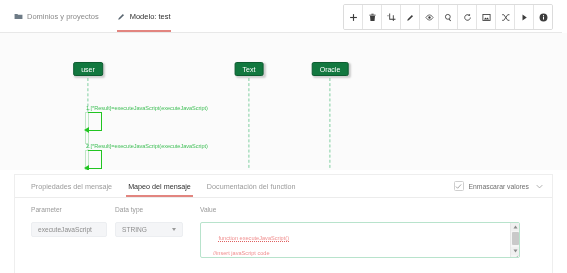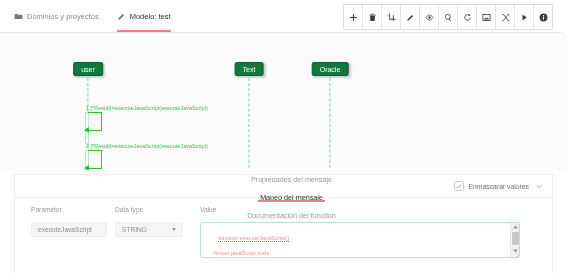--- a/index.html
+++ b/index.html
@@ -169,22 +169,21 @@
     border-bottom: none;
     box-sizing: border-box;
   }
   .panel-tabs {
     position: relative;
     height: 22px;
     border-bottom: 1px solid #ececec;
     display: flex;
     align-items: center;
     padding-left: 16px;
-    gap: 9px;
-    flex-direction: column;
+    gap: 16px;
   }
   .ptab {
     font-size: 7.2px;
     color: #9b9b9b;
     height: 22px;
     display: flex;
     align-items: center;
     position: relative;
     cursor: pointer;
     white-space: nowrap;

